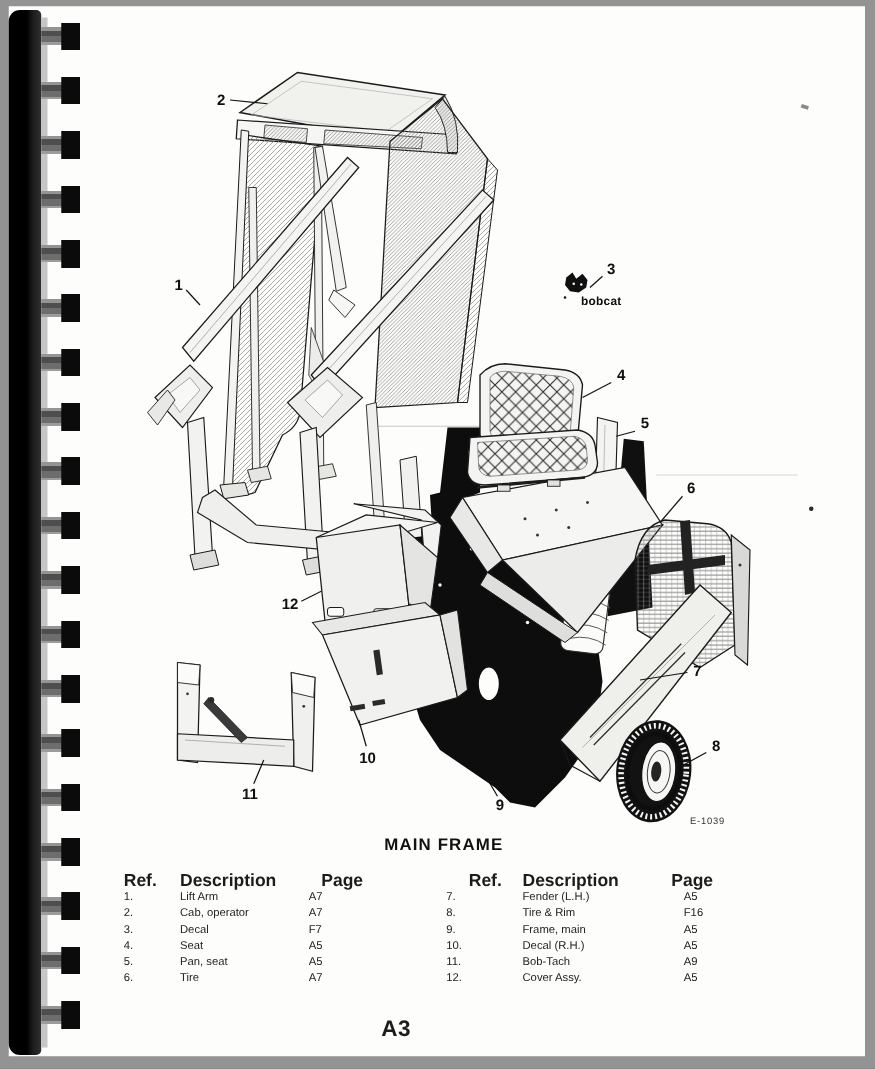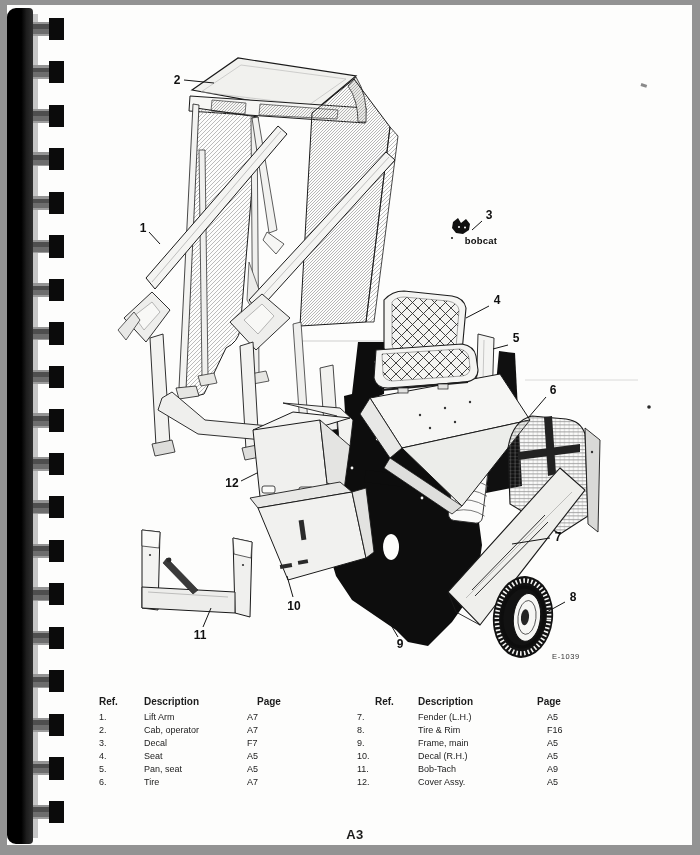--- a/index.html
+++ b/index.html
@@ -15,26 +15,26 @@
   .bind-edge{position:absolute;left:33px;top:14px;width:5px;height:824px;background:#c6c6c6;}
   .bind-conn{position:absolute;left:33px;top:8px;width:20px;height:836px;background:
       repeating-linear-gradient(180deg,transparent 0 14px,#949494 14px 16.5px,#4e4e4e 16.5px 21px,
       #6d6d6d 21px 26px,#9c9c9c 26px 28px,transparent 28px 43.5px);}
   .bind-tip{position:absolute;left:49px;top:8px;width:15px;height:836px;background:
       repeating-linear-gradient(180deg,transparent 0 10px,#0b0b0b 10px 32px,transparent 32px 43.5px);}
   
   .t{position:absolute;color:#1c1c1c;}
   .fig-title{left:198px;top:663px;width:300px;text-align:center;font-size:13.5px;font-weight:bold;
              letter-spacing:.9px;color:#111;}
-  .hdr{font-size:10px;font-weight:bold;top:691px;}
+  .hdr{font-size:14px;font-weight:bold;top:691px;}
   .col{position:absolute;top:706px;font-size:9px;color:#222;}
   .col div{height:13.1px;line-height:13.1px;}
   .ra{text-align:left;}
-  .pageno{left:298px;top:808px;width:100px;text-align:center;font-size:13px;font-weight:bold;
-          letter-spacing:.5px;margin-top:14px;}
+  .pageno{left:298px;top:808px;width:100px;font-size:18px;font-weight:bold;
+          letter-spacing:.5px;}
   .model{left:460px;top:805px;width:141px;text-align:right;font-size:8.5px;line-height:11.5px;color:#2a2a2a;}
   .callout{font:bold 12px "Liberation Sans","DejaVu Sans",sans-serif;fill:#101010;}
   .small-code{font:7.5px "Liberation Sans",sans-serif;letter-spacing:.6px;fill:#333;}
   .logo-word{font:bold 9.5px "Liberation Sans",sans-serif;letter-spacing:.2px;fill:#0c0c0c;}
   .ldr{stroke:#141414;stroke-width:1;}
 </style>
 </head>
 <body>
 
 <div class="scan">
@@ -240,20 +240,21 @@
         <line class="ldr" x1="293" y1="597" x2="287" y2="576"></line>
         <text class="callout" x="294" y="610" text-anchor="middle">10</text>
         <line class="ldr" x1="203" y1="627" x2="211" y2="608"></line>
         <text class="callout" x="200" y="639" text-anchor="middle">11</text>
         <line class="ldr" x1="241" y1="481" x2="257" y2="473"></line>
         <text class="callout" x="232" y="487" text-anchor="middle">12</text>
         <text class="small-code" x="566" y="659" text-anchor="middle">E-1039</text>
       </g>
     </svg>
 
+    <div class="t fig-title">MAIN FRAME</div>
 
     <div>
 
       <div class="t hdr" style="left:92px;">Ref.</div>
       <div class="t hdr" style="left:137px;">Description</div>
       <div class="t hdr ra" style="left:250px;width:73px;">Page</div>
       <div class="t hdr" style="left:368px;">Ref.</div>
       <div class="t hdr" style="left:411px;">Description</div>
       <div class="t hdr ra" style="left:530px;width:73px;">Page</div>
 

